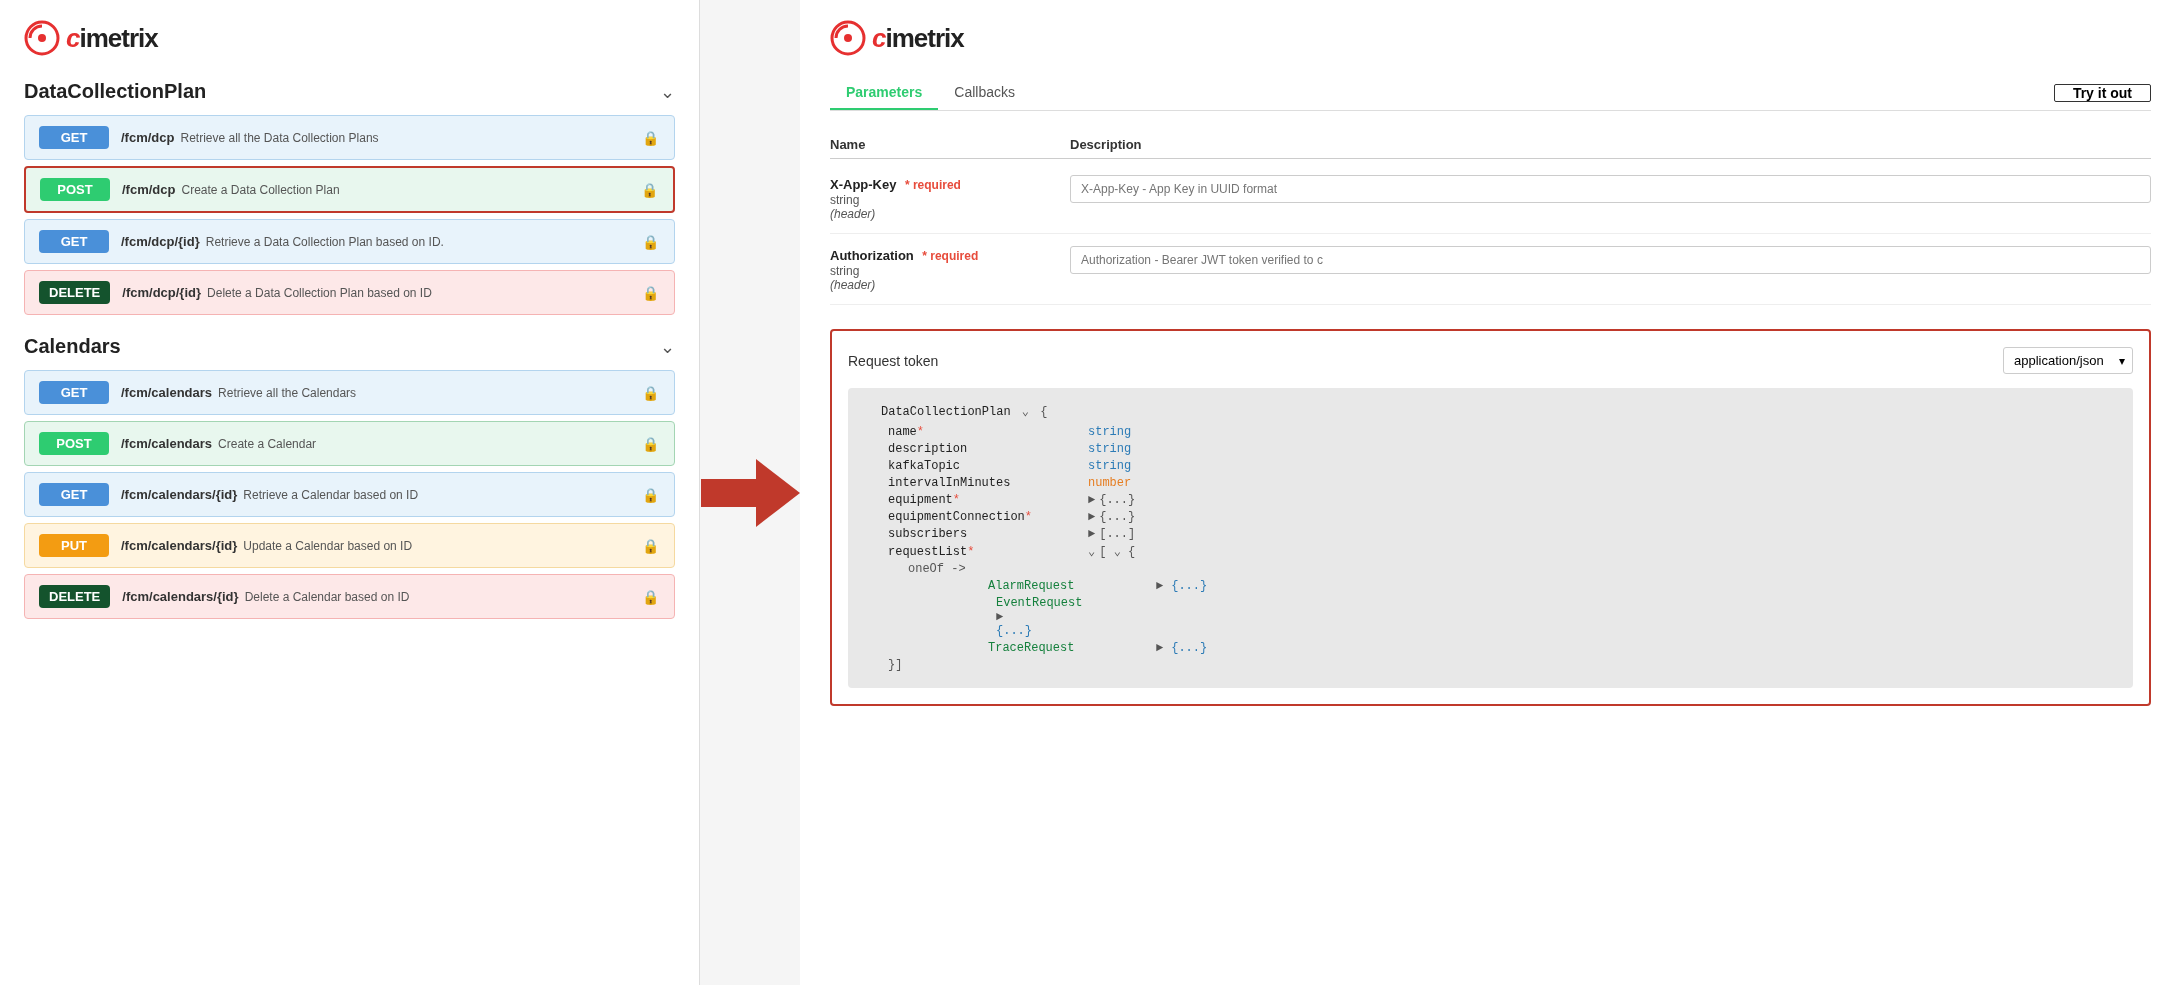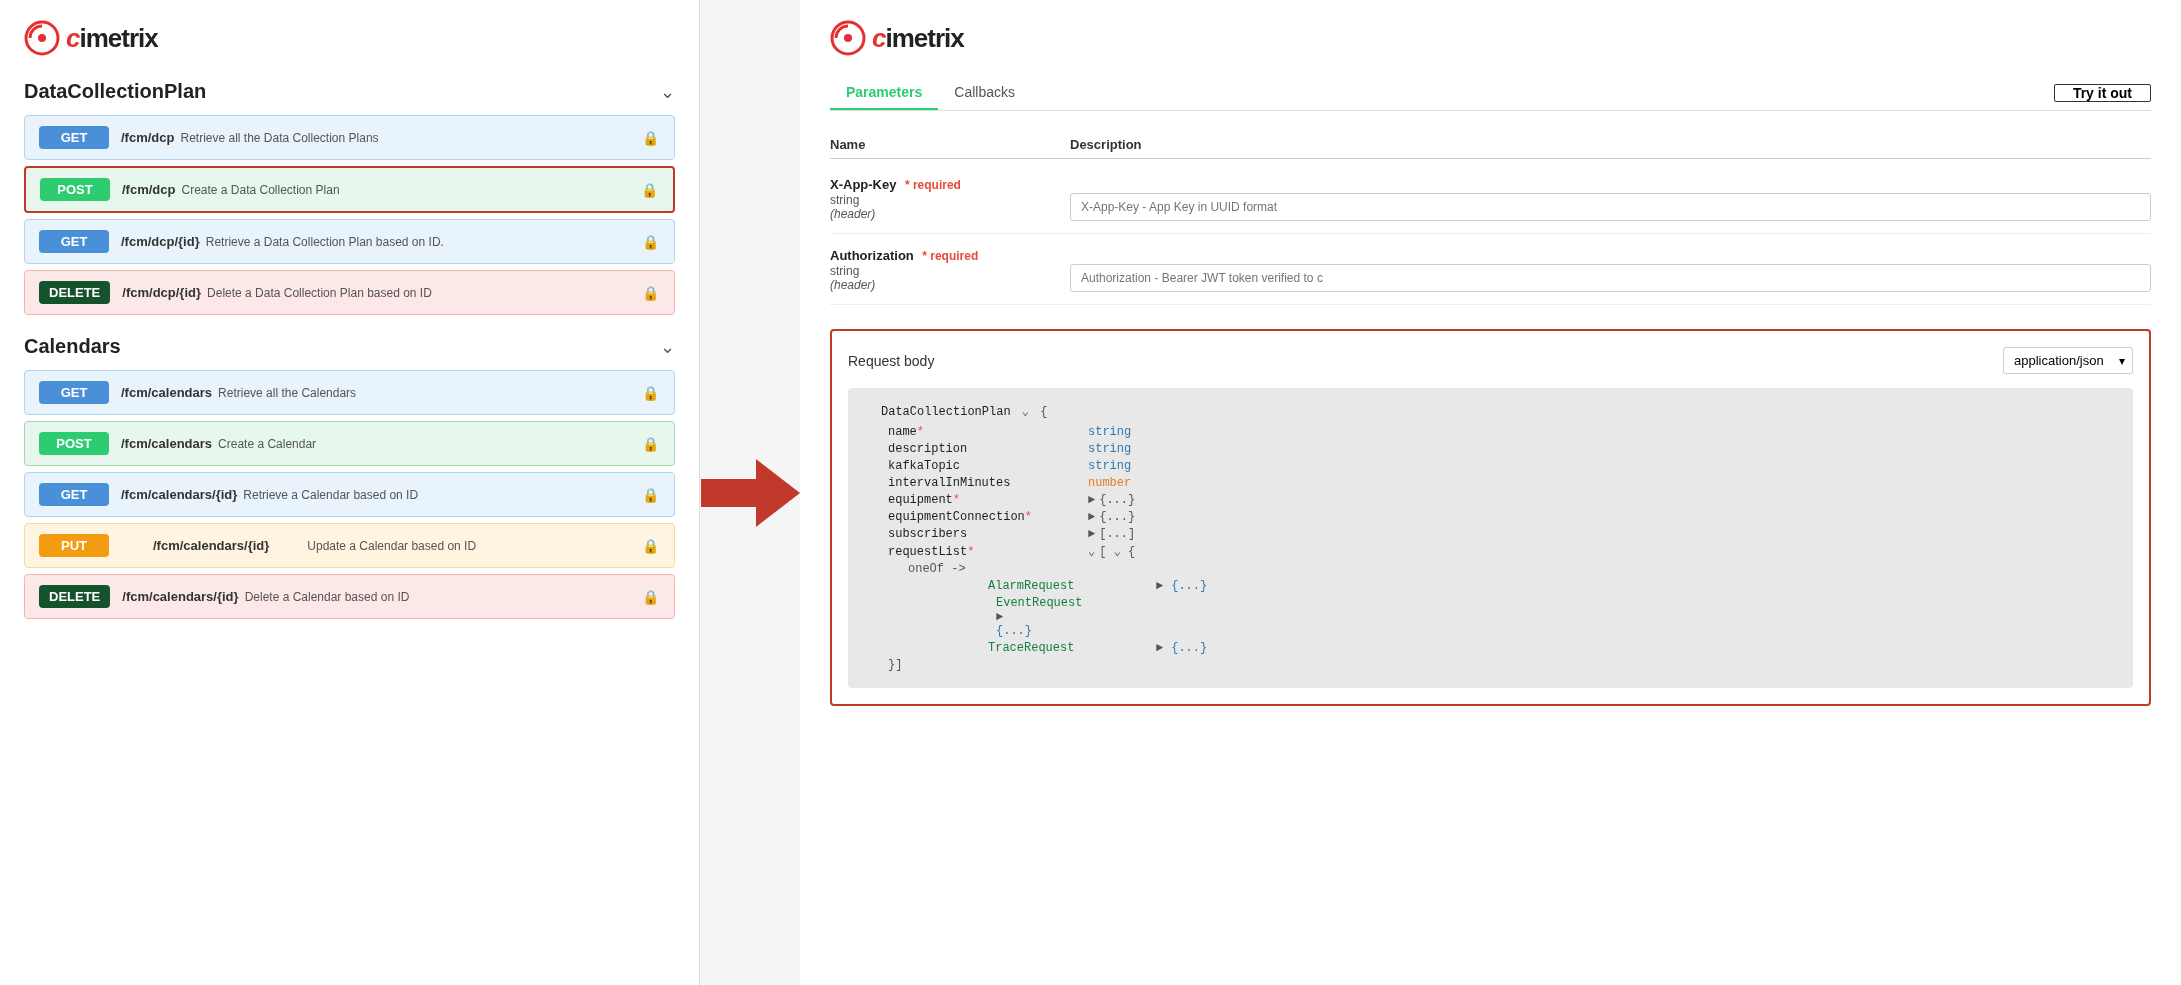--- a/index.html
+++ b/index.html
@@ -63,21 +63,21 @@
       align-items: center;
       padding: 10px 14px;
       margin-bottom: 6px;
       border-radius: 4px;
       border: 1px solid transparent;
       position: relative;
     }
     .endpoint-row.get { background: #e8f3fb; border-color: #b3d4ee; }
     .endpoint-row.post { background: #e8f7ee; border-color: #a3d5b3; }
     .endpoint-row.delete { background: #fde8e8; border-color: #f5b3b3; }
-    .endpoint-row.put { background: #fff4e0; border-color: #f5d9a0; gap: 32px; }
+    .endpoint-row.put { background: #fff4e0; border-color: #f5d9a0; }
 
     .endpoint-row.selected {
       border: 2px solid #c0392b;
     }
 
     .method-badge {
       font-size: 13px;
       font-weight: 700;
       color: #fff;
       padding: 4px 10px;
@@ -172,21 +172,21 @@
       font-weight: 700;
       font-size: 13px;
       color: #333;
       margin-bottom: 4px;
     }
     .params-header .col-name { width: 240px; }
     .params-header .col-desc { flex: 1; }
 
     .param-row {
       display: flex;
-      align-items: flex-end;
+      align-items: flex-start;
       padding: 12px 0;
       border-bottom: 1px solid #eee;
     }
     .param-name-col { width: 240px; }
     .param-name {
       font-weight: 700;
       font-size: 13px;
       color: #222;
     }
     .param-required {
@@ -473,21 +473,21 @@
         <div class="param-location">(header)</div>
       </div>
       <div class="param-desc-col">
         <input class="param-input" type="text" placeholder="Authorization - Bearer JWT token verified to c" style="">
       </div>
     </div>
   </div>
 
   <div class="request-body-section">
     <div class="request-body-header">
-      <span class="request-body-title">Request body</span>
+      <span class="request-body-title">Request token</span>
       <div class="select-wrapper">
         <select class="content-type-select">
           <option>application/json</option>
         </select>
       </div>
     </div>
 
 
     <div class="schema-box">
 

